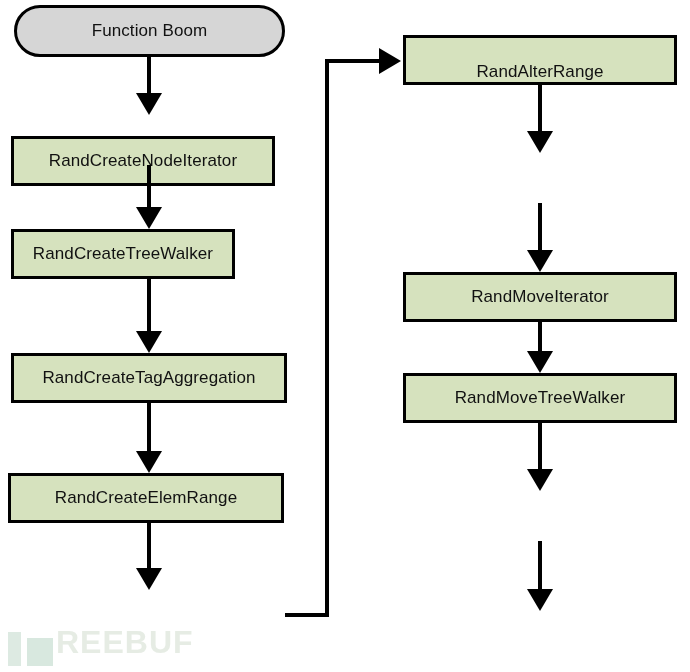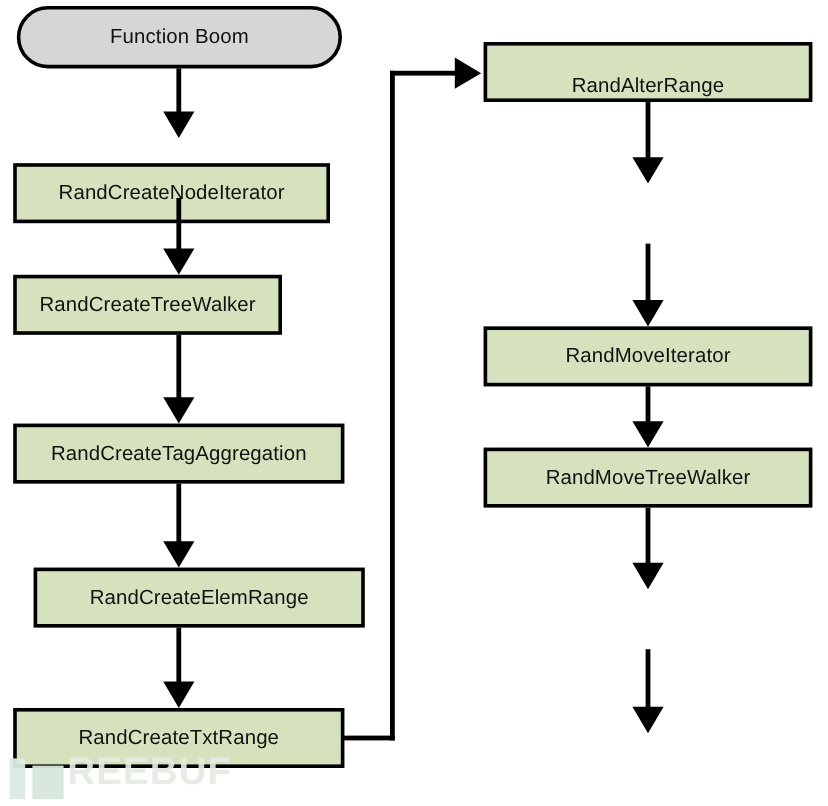--- a/index.html
+++ b/index.html
@@ -113,27 +113,24 @@
   </div>
 
   <div class="node process" style="left:11px; top:229px; width:224px; height:50px;">
     <span class="label">RandCreateTreeWalker</span>
   </div>
 
   <div class="node process" style="left:11px; top:353px; width:276px; height:50px;">
     <span class="label">RandCreateTagAggregation</span>
   </div>
 
-  <div class="node process" style="left:28px; top:473px; width:276px; height:50px;">
+  <div class="node process" style="left:8px; top:473px; width:276px; height:50px;">
     <span class="label">RandCreateElemRange</span>
   </div>
 
-  <div class="node process" style="left:11px; top:590px; width:276px; height:50px;">
-    <span class="label">RandCreateTxtRange</span>
-  </div>
 
   <div class="node process" style="left:403px; top:35px; width:274px; height:50px;align-items:flex-end;">
     <span class="label">RandAlterRange</span>
   </div>
 
 
   <div class="node process" style="left:403px; top:272px; width:274px; height:50px;">
     <span class="label">RandMoveIterator</span>
   </div>
 

